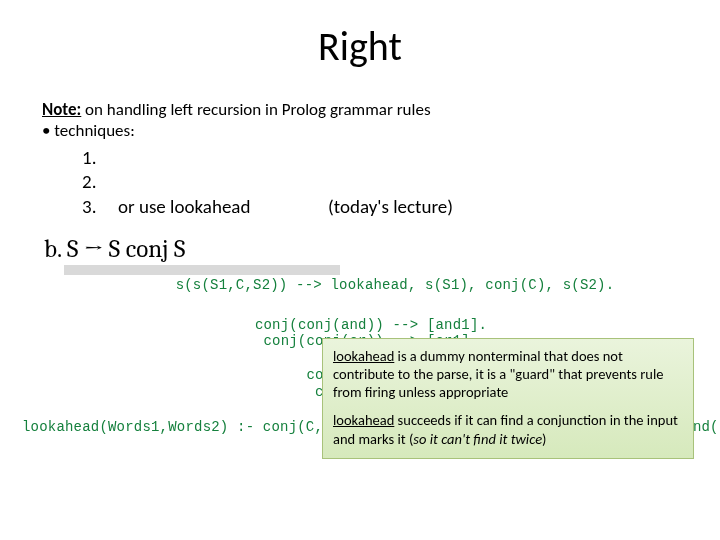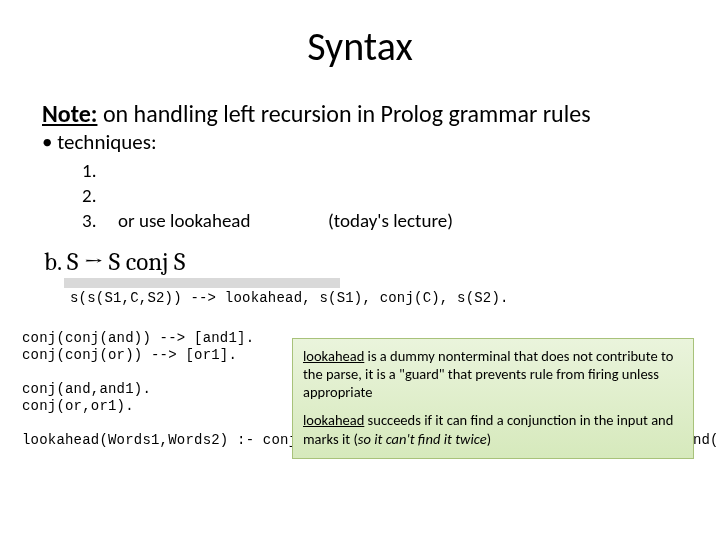--- a/index.html
+++ b/index.html
@@ -16,27 +16,27 @@
     text-align: center;
     font-size: 40px;
     font-weight: 400;
     margin-top: 22px;
     margin-bottom: 28px;
   }
   .content {
     padding: 0 42px;
   }
   .note-line {
-    font-size: 24px;
+    font-size: 17px;
     line-height: 1.25;
   }
   .bold { font-weight: 700; }
   .uline { text-decoration: underline; }
   .bullet-line {
-    font-size: 21px;
+    font-size: 17px;
     line-height: 1.25;
     margin-left: 0;
   }
   .bullet-line::before {
     content: "•  ";
   }
   .ol-list {
     margin-top: 4px;
     margin-left: 40px;
     font-size: 19px;
@@ -60,57 +60,58 @@
   .grey-bar {
     margin-top: 2px;
     margin-left: 64px;
     width: 276px;
     height: 10px;
     background: #d9d9d9;
   }
   .mono {
     font-family: "Courier New", monospace;
     font-size: 14px;
-    color: #000000;
+    color: #15803d;
     white-space: pre;
     letter-spacing: 0.2px;
+    text-align: center;
   }
   .code-s {
     margin-top: 2px;
     margin-left: 70px;
   }
   .code-block-conj {
     margin-top: 24px;
     margin-left: 22px;
     line-height: 1.2;
   }
   .code-lookahead {
     margin-top: 18px;
     margin-left: 22px;
   }
   .callout {
     position: absolute;
     right: 26px;
     top: 338px;
-    width: 402px;
+    width: 372px;
     background: linear-gradient(#eaf4dc, #d6e9bc);
     border: 1px solid #a8c27a;
     padding: 8px 10px 10px 10px;
     font-size: 14.5px;
     line-height: 1.25;
     color: #000;
   }
   .callout p { margin-bottom: 10px; }
   .callout p:last-child { margin-bottom: 0; }
   .italic { font-style: italic; }
 </style>
 </head>
 <body>
 
-<div class="title">Syntax</div>
+<div class="title">Right</div>
 
 <div class="content">
   <div class="note-line">
     <span class="bold uline">Note:</span><span> on handling left recursion in Prolog grammar rules</span>
   </div>
   <div class="bullet-line"><span>techniques:</span></div>
 
   <div class="ol-list">
     <div class="ol-row">
       <span class="ol-num">1.</span>

